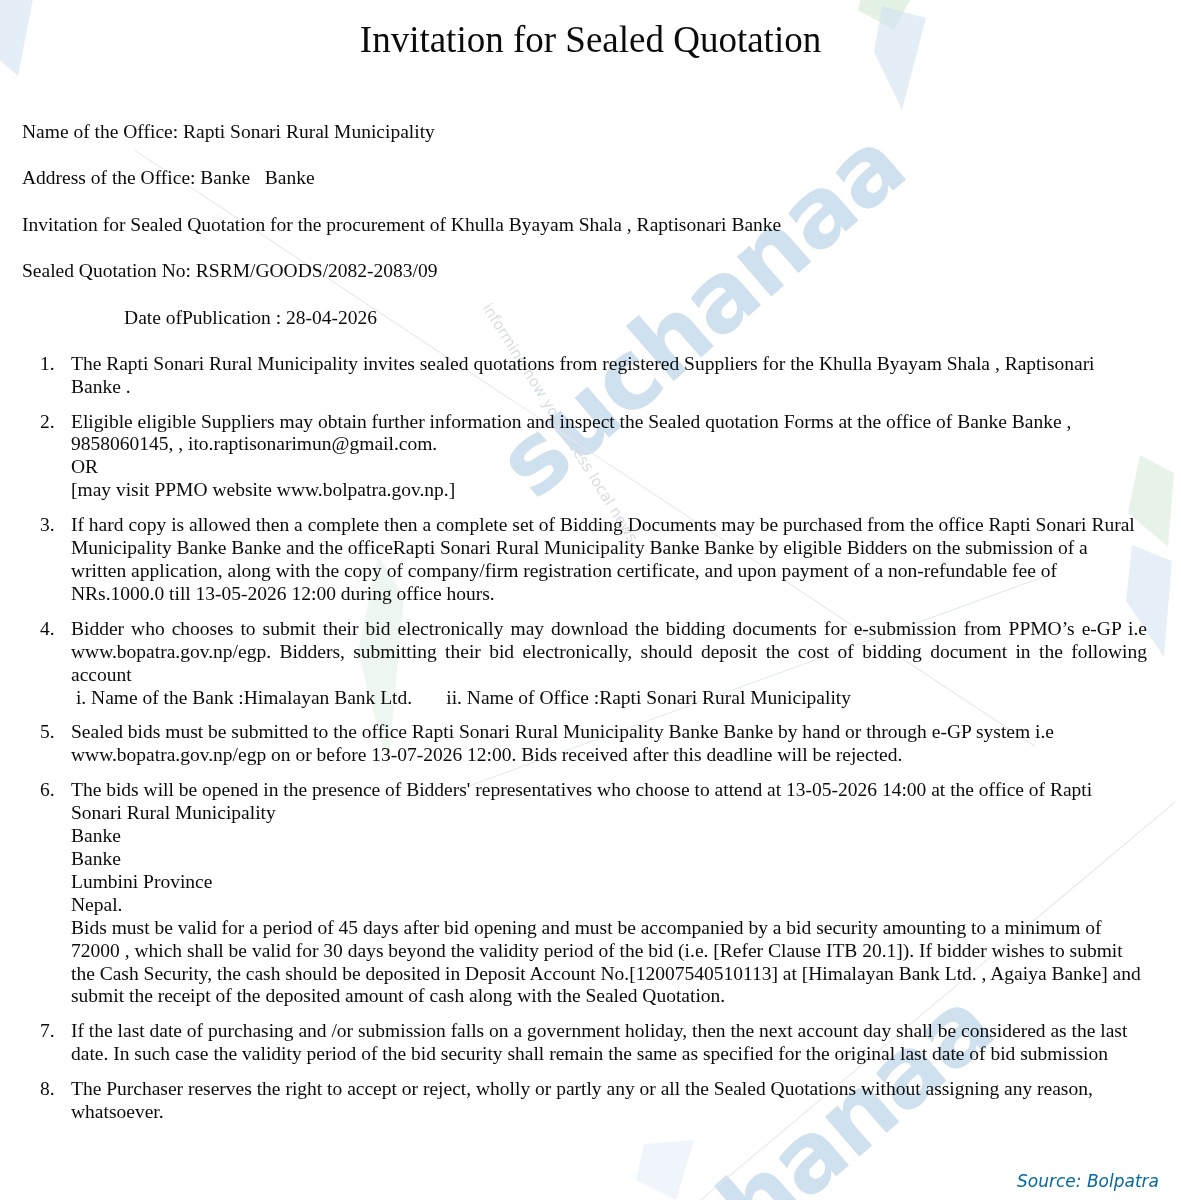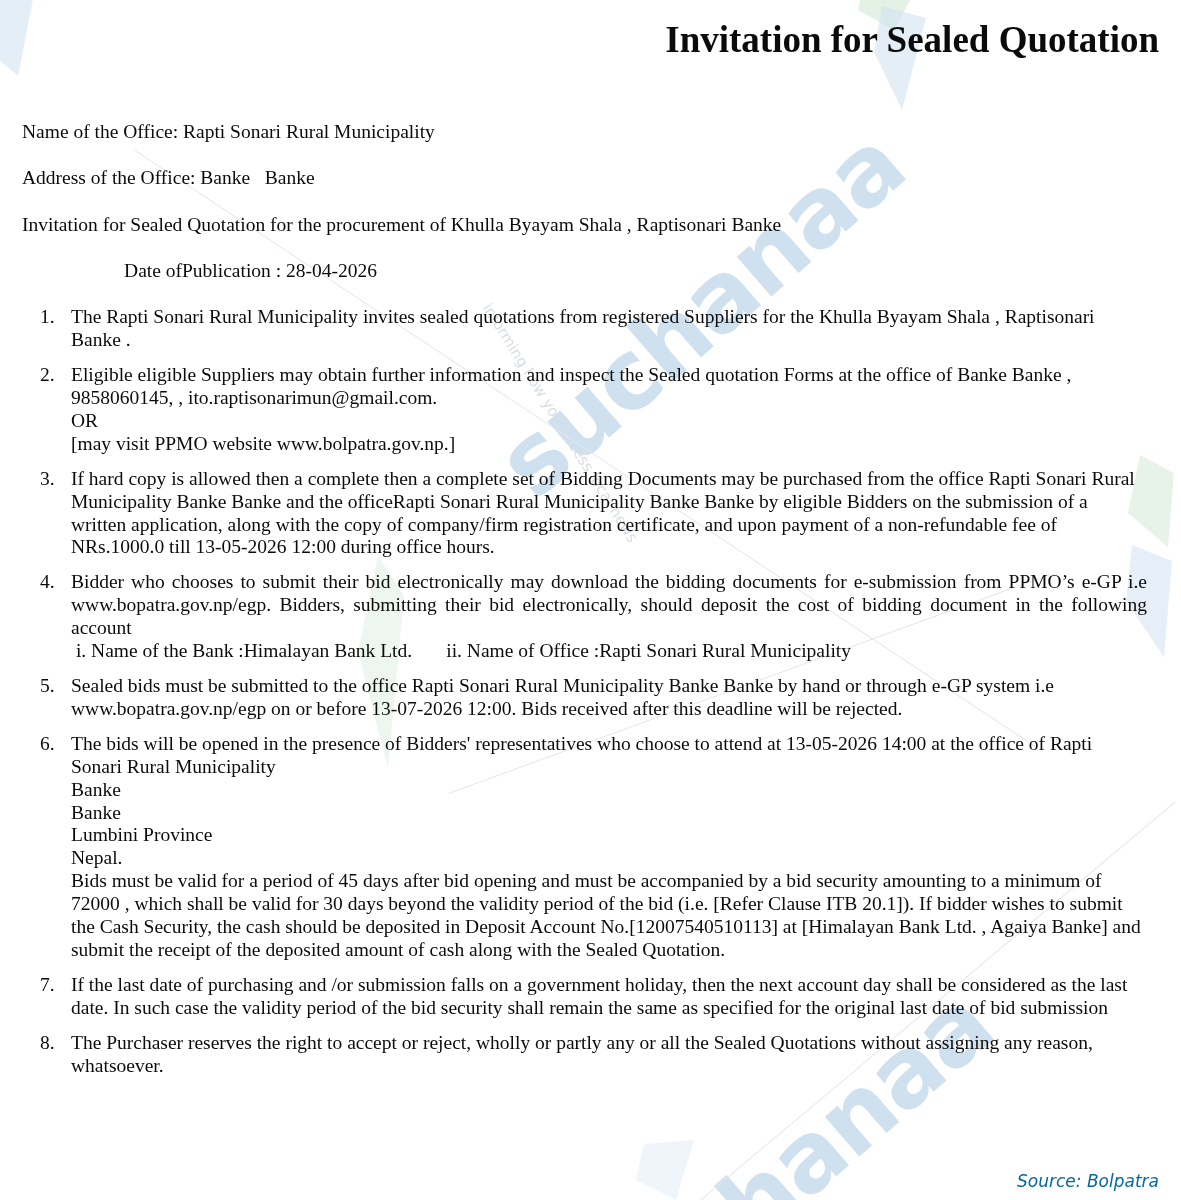--- a/index.html
+++ b/index.html
@@ -77,23 +77,23 @@
   
   .content {
     position: relative;
     z-index: 2;
     padding: 0 22px;
     box-sizing: border-box;
     height: 100%;
   }
 
   .doc-title {
-    text-align: right;
+    text-align: center;
     font-size: 37px;
-    font-weight: 700;
+    font-weight: 400;
     letter-spacing: 0px;
     margin: 18px 0 0 0;
     padding-bottom: 2px;
     font-family: "Liberation Serif", "DejaVu Serif", serif;
   }
 
   .meta-block {
     margin-top: 58px;
   }
   .meta-line {
@@ -199,20 +199,21 @@
   </div>
 
   <div class="content">
 
     <h1 class="doc-title">Invitation for Sealed Quotation</h1>
 
     <div class="meta-block">
       <div class="meta-line">Name of the Office: Rapti Sonari Rural Municipality</div>
       <div class="meta-line">Address of the Office: Banke   Banke</div>
       <div class="meta-line">Invitation for Sealed Quotation for the procurement of Khulla Byayam Shala , Raptisonari Banke</div>
+      <div class="meta-line">Sealed Quotation No: RSRM/GOODS/2082-2083/09</div>
       <div class="date-line">
         <span class="date-label">Date of</span>
         <span class="date-value">Publication : 28-04-2026</span>
       </div>
     </div>
 
     <ol class="clauses">
 
       <li>
         <p class="para">The Rapti Sonari Rural Municipality invites sealed quotations from registered Suppliers for the Khulla Byayam Shala , Raptisonari Banke .</p>

